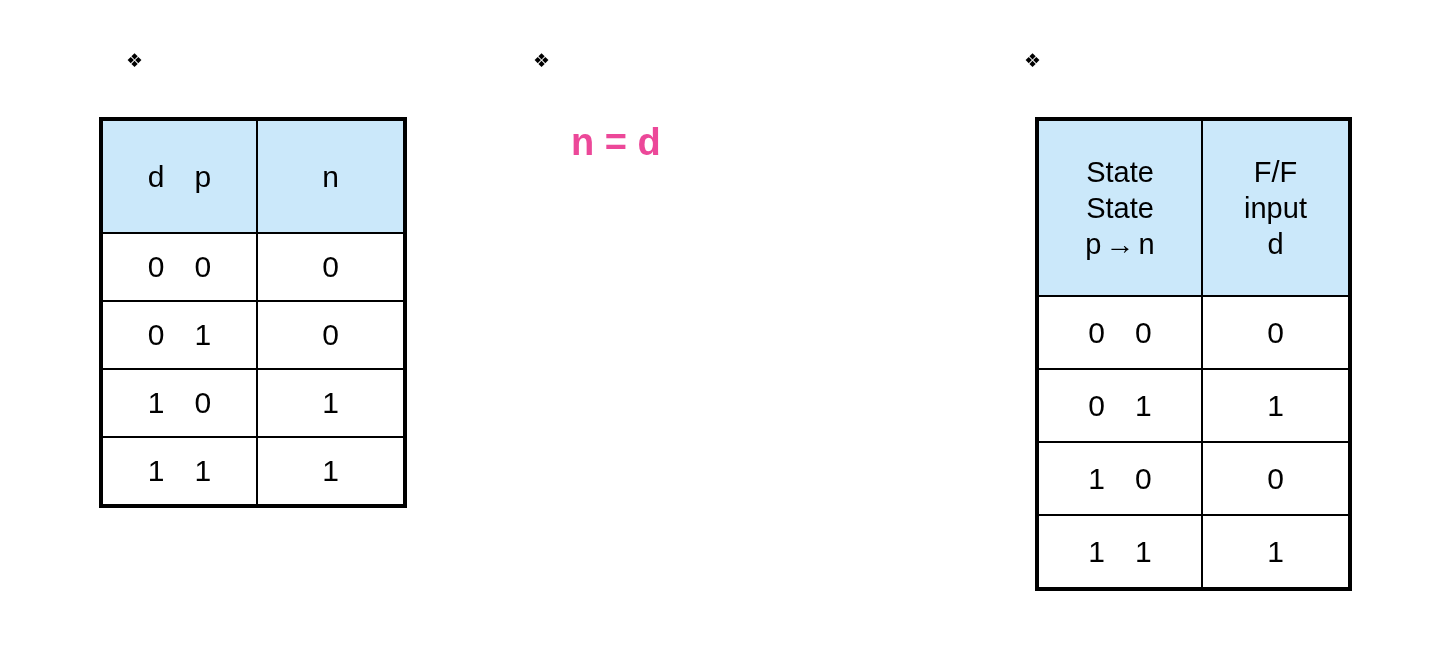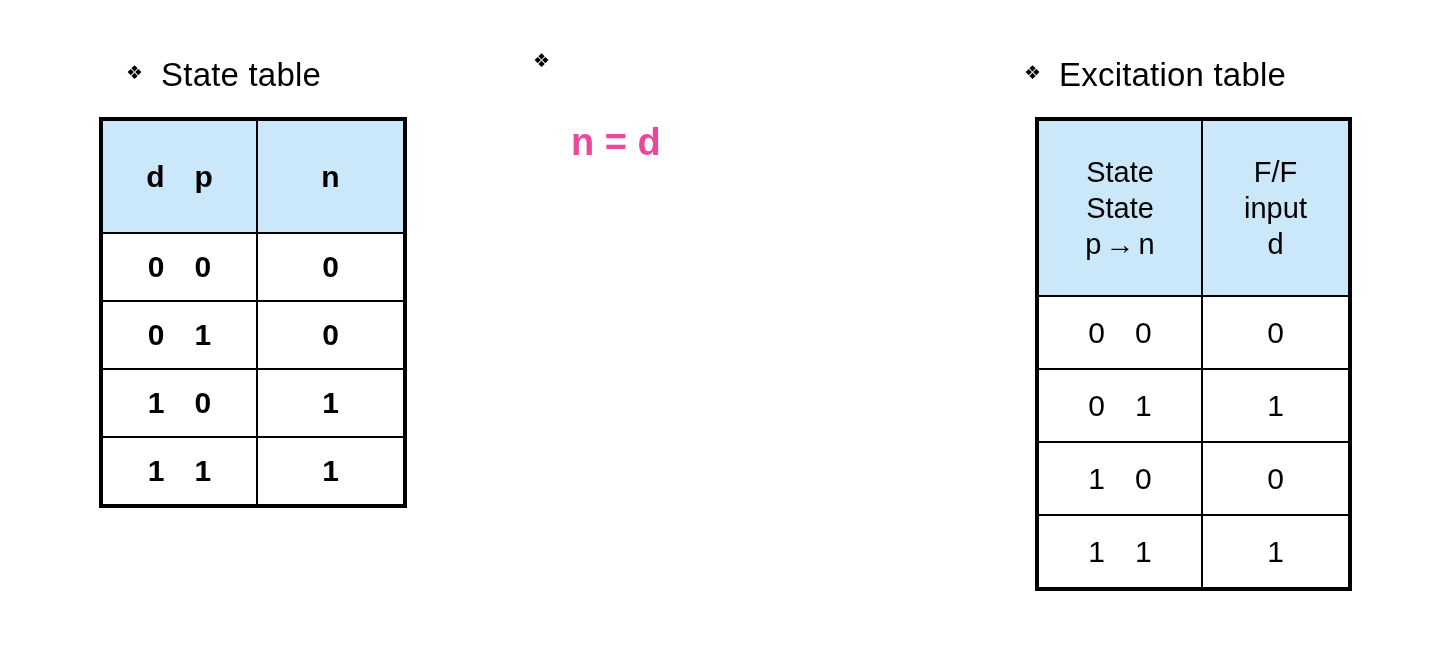--- a/index.html
+++ b/index.html
@@ -64,21 +64,21 @@
     display: inline-block;
     width: 30px;
   }
 
   
   #state-table {
     left: 99px;
     top: 117px;
     width: 308px;
   }
-  #state-table td { height: 66px; font-weight: bold; }
+  #state-table td { height: 66px; }
   #state-table td.head { height: 111px; }
   #state-table col.c1 { width: 156px; }
   #state-table col.c2 { width: 148px; }
 
   
   #excitation-table {
     left: 1035px;
     top: 117px;
     width: 317px;
   }
@@ -108,21 +108,20 @@
   
   #heading-state-table    { left: 126px;  top: 58px; }
   #heading-state-equation { left: 533px;  top: 58px; }
   #heading-excitation     { left: 1024px; top: 58px; }
 </style>
 </head>
 <body>
 
 <div class="heading" id="heading-state-table">
   <span class="bullet">❖</span>
-  <span class="heading-text">State table</span>
 </div>
 
 <table class="ttable" id="state-table">
   <colgroup>
       <col class="c1">
       <col class="c2">
     </colgroup>
   <tbody>
     <tr>
       <td class="head"><span>d</span><span class="pairgap"></span><span>p</span></td>
@@ -147,21 +146,20 @@
   </tbody>
 </table>
 
 <div class="heading" id="heading-state-equation">
   <span class="bullet">❖</span>
 </div>
 <div id="equation-text">n = d</div>
 
 <div class="heading" id="heading-excitation">
   <span class="bullet">❖</span>
-  <span class="heading-text">Excitation table</span>
 </div>
 
 <table class="ttable" id="excitation-table">
   <colgroup>
       <col class="c1">
       <col class="c2">
     </colgroup>
   <tbody>
     <tr>
       <td class="head">

